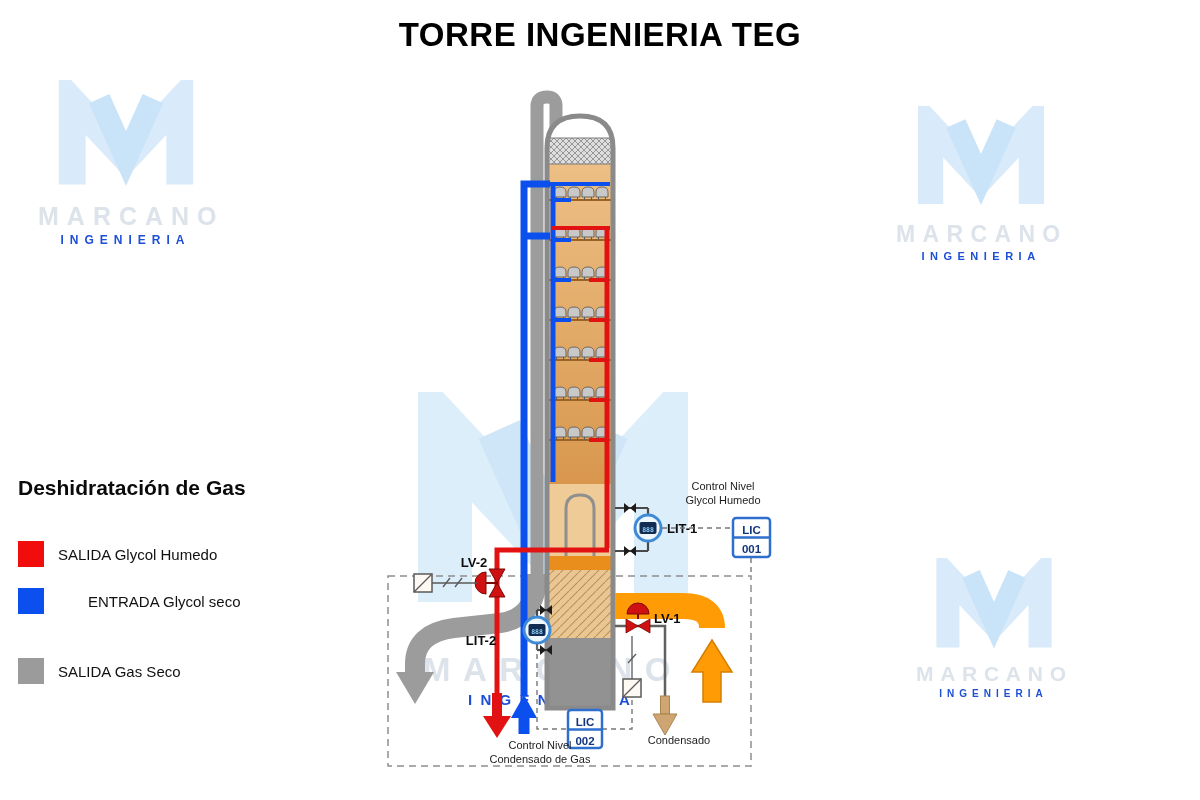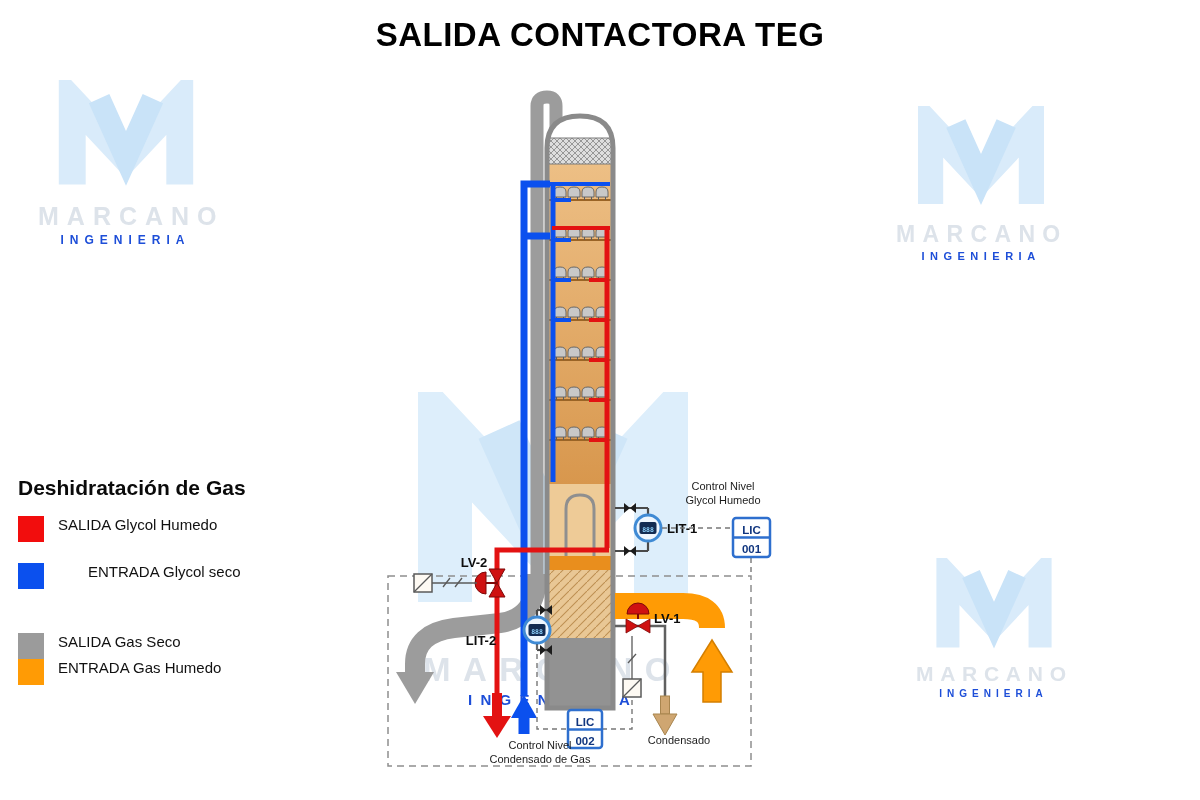--- a/index.html
+++ b/index.html
@@ -27,22 +27,22 @@
   .wm-br .wm-logo { width:128px; height:96px; }
   .wm-br .wm-name { font-size:21px; margin-top:8px; }
   .wm-br .wm-sub  { font-size:10px; }
   .wm-center { left:388px; top:392px; width:330px; }
   .wm-center .wm-logo { width:300px; height:225px; }
   .wm-center .wm-name { font-size:33px; margin-top:34px; letter-spacing:.38em; }
   .wm-center .wm-sub  { font-size:15px; letter-spacing:.55em; }
 
   
   .legend { position:absolute; left:18px; top:476px; width:300px; z-index:3; }
-  .legend h2 { font-size:21px; font-weight:800; color:#0a0a0a; margin-bottom:16px; }
-  .legend-item { display:flex; gap:14px; }
+  .legend h2 { font-size:21px; font-weight:800; color:#0a0a0a; margin-bottom:41px; }
+  .legend-item { display:flex; align-items:center; gap:14px; }
   .legend-item .swatch { width:26px; height:26px; flex:0 0 26px; }
   .legend-item .label { font-size:15px; color:#111; }
   .li-1 { margin-bottom:21px; } .li-2 { margin-bottom:44px;gap:44px; } .li-3 { }
 
   
   #diagram { position:absolute; left:380px; top:78px; width:420px; height:715px; z-index:2; }
   svg text { font-family:"Liberation Sans","DejaVu Sans",sans-serif; }
   .t-bold { font-size:13px; font-weight:700; fill:#0d0d0d; }
   .t-note { font-size:11px; fill:#1c1c1c; }
   .t-lic  { font-size:11.5px; font-weight:700; fill:#11367f; }
@@ -80,39 +80,35 @@
   </div>
   <div class="watermark wm-center">
     <svg class="wm-logo" viewBox="0 0 200 150">
       <path d="M28,140 L28,28 L100,105 L172,28 L172,140" fill="none" stroke="#ddeefb" stroke-width="36"></path>
       <path d="M64,25 L100,105 L136,25" fill="none" stroke="#cfe6f8" stroke-width="30"></path>
     </svg>
     <div class="wm-name">MARCANO</div>
     <div class="wm-sub">INGENIERIA</div>
   </div>
 
-  <h1 class="page-title">SALIDA CONTACTORA TEG</h1>
+  <h1 class="page-title">TORRE INGENIERIA TEG</h1>
 
   <div class="legend">
     <h2>Deshidratación de Gas</h2>
     <div class="legend-item li-1">
       <span class="swatch" style="background: rgb(242, 13, 13);"></span>
       <span class="label">SALIDA Glycol Humedo</span>
     </div>
     <div class="legend-item li-2">
       <span class="swatch" style="background: rgb(11, 80, 238);"></span>
       <span class="label">ENTRADA Glycol seco</span>
     </div>
     <div class="legend-item li-3">
       <span class="swatch" style="background: rgb(155, 155, 155);"></span>
       <span class="label">SALIDA Gas Seco</span>
-    </div>
-    <div class="legend-item li-4">
-      <span class="swatch" style="background: rgb(255, 155, 5);"></span>
-      <span class="label">ENTRADA Gas Humedo</span>
     </div>
   </div>
 
   <svg id="diagram" viewBox="0 0 420 715">
     <defs>
       <pattern id="xhatch" width="6" height="6" patternUnits="userSpaceOnUse">
         <rect width="6" height="6" fill="#dedede"></rect>
         <path d="M0,0 L6,6 M6,0 L0,6" stroke="#8f8f8f" stroke-width="0.9"></path>
       </pattern>
       <pattern id="dhatch" width="9" height="9" patternUnits="userSpaceOnUse">

